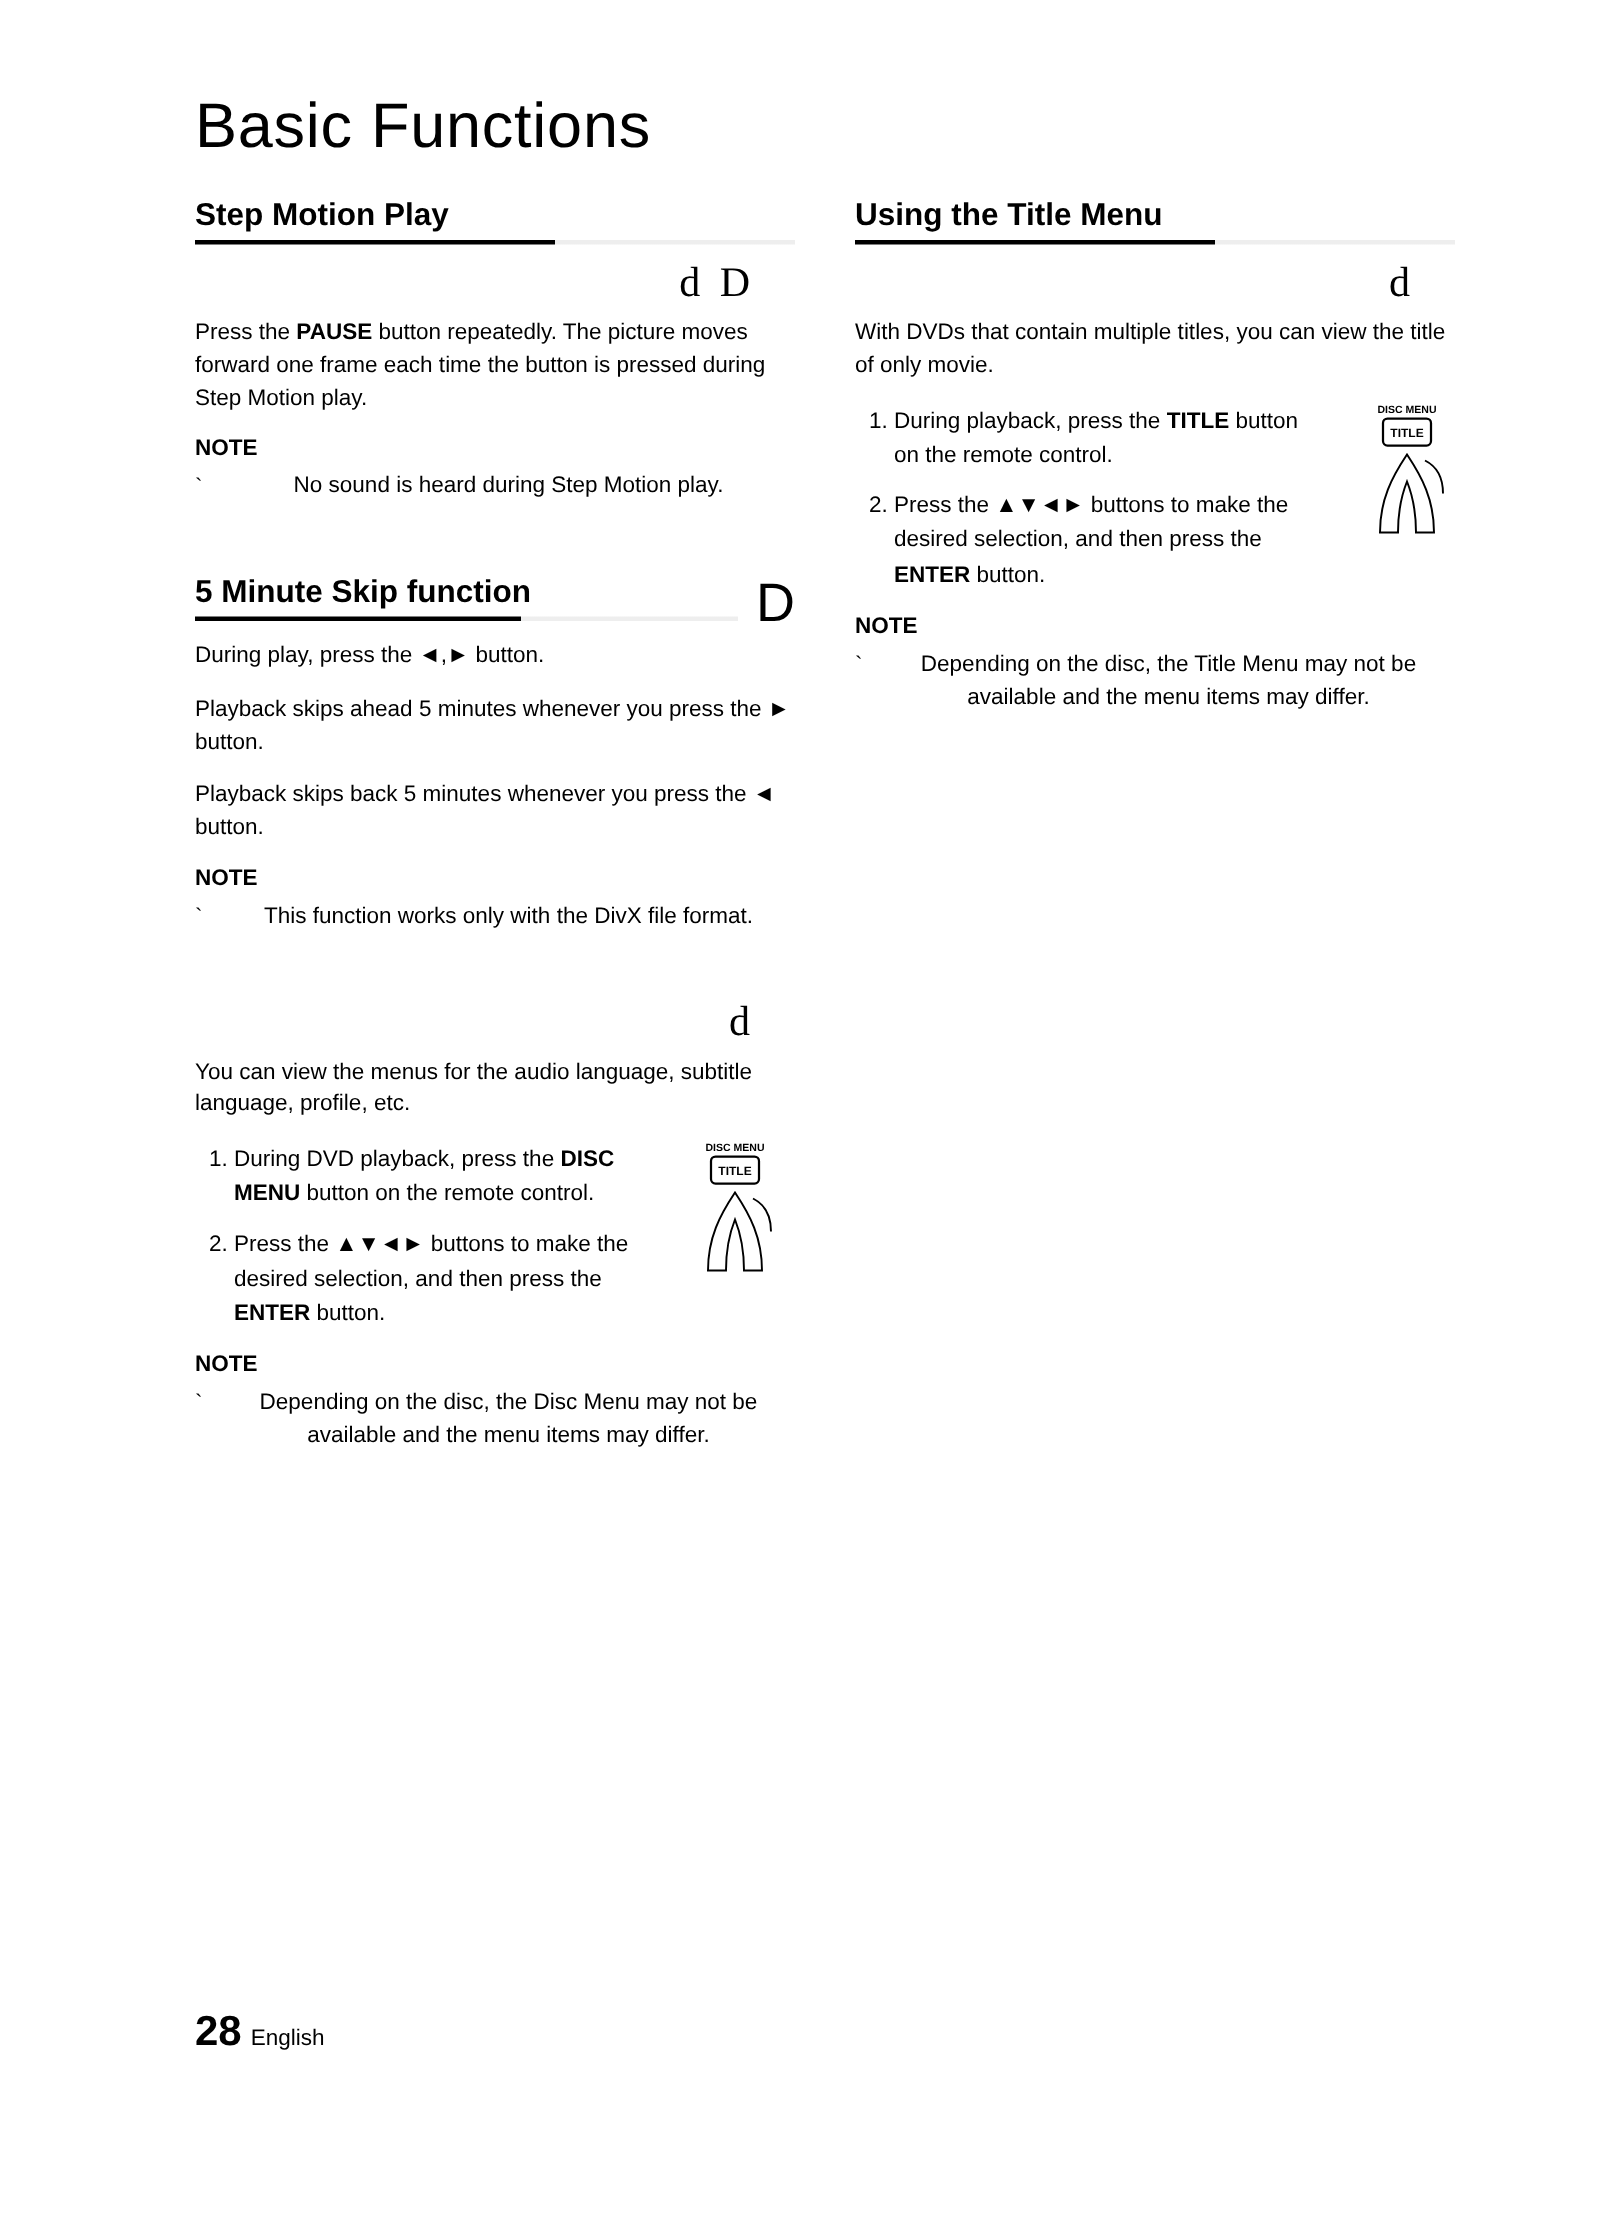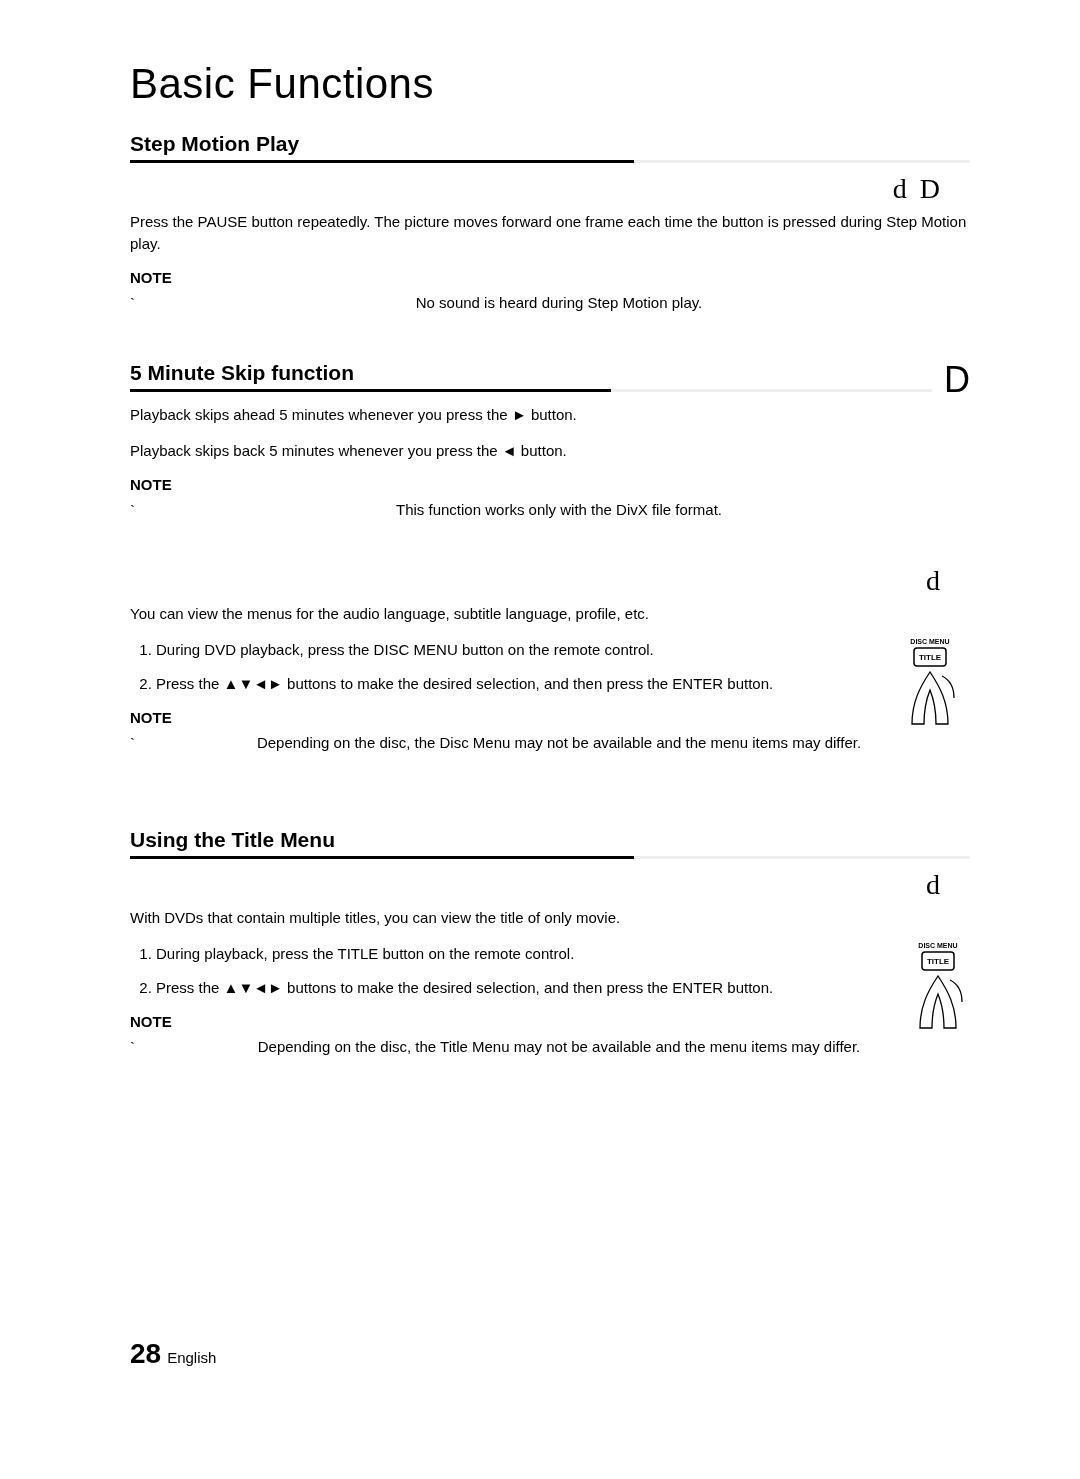--- a/index.html
+++ b/index.html
@@ -21,22 +21,21 @@
     position: relative;
   }
   .page-title {
     font-size: 42px;
     font-weight: 400;
     margin: 0 0 24px 0;
     letter-spacing: 0.5px;
   }
   .columns {
     display: flex;
-    gap: 60px;
-    flex-direction: column;
+    gap: 40px;
   }
   .col {
     flex: 1;
     min-width: 0;
   }
   .section-heading {
     font-size: 21px;
     font-weight: bold;
     border-bottom: 3px solid #000;
     border-image: linear-gradient(to right, #000 0%, #000 60%, #eee 60%) 1;
@@ -84,21 +83,21 @@
     margin: 0 0 14px 0;
     padding-left: 26px;
     font-size: 15px;
     line-height: 1.55;
   }
   ol.steps li {
     margin-bottom: 10px;
     padding-right: 90px;
     position: relative;
   }
-  .bold { font-weight: normal; }
+  .bold { font-weight: bold; }
   .remote-illus {
     position: absolute;
     right: 0;
     top: -6px;
     width: 80px;
     height: 100px;
   }
   .remote-illus svg { width: 100%; height: 100%; }
   .skip-heading-wrap {
     display: flex;
@@ -150,20 +149,23 @@
       <p class="body-text">
         Press the <span class="bold">PAUSE</span> button repeatedly. The picture moves forward one frame each time the button is pressed during Step Motion play.
       </p>
       <div class="note-label">NOTE</div>
       <div class="note-body">No sound is heard during Step Motion play.</div>
 
       <div class="skip-heading-wrap">
         <h2 class="section-heading">5 Minute Skip function</h2>
         <span class="divx">D</span>
       </div>
+      <p class="body-text">
+        <span>During play, press the </span><span class="arrow-glyph">◄,►</span><span> button.</span>
+      </p>
       <p class="body-text">Playback skips ahead 5 minutes whenever you press the ► button.</p>
       <p class="body-text">Playback skips back 5 minutes whenever you press the ◄ button.</p>
       <div class="note-label">NOTE</div>
       <div class="note-body">This function works only with the DivX file format.</div>
 
       <div class="disc-section">
         <div class="icon-row">
           <span class="glyph">d</span>
         </div>
         <p class="body-text">You can view the menus for the audio language, subtitle language, profile, etc.</p>

